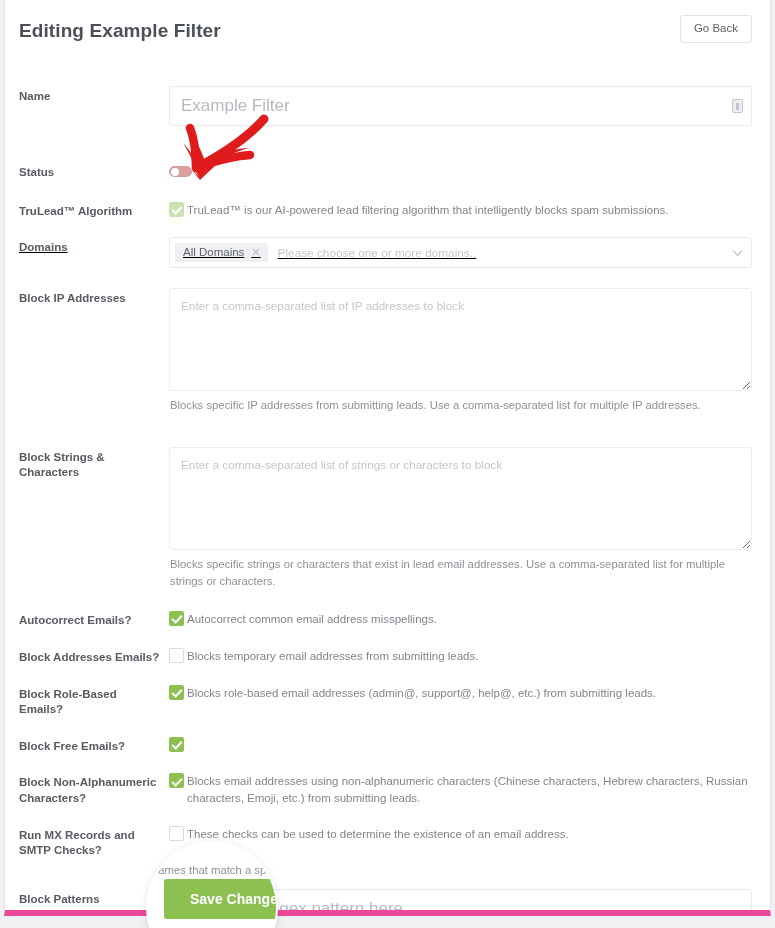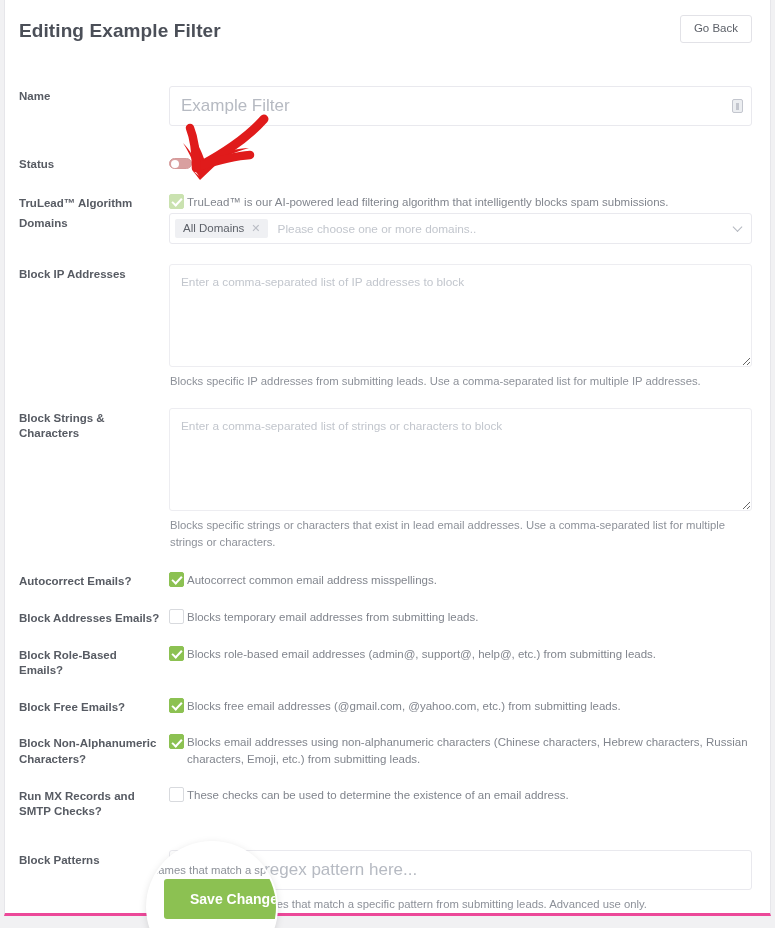--- a/index.html
+++ b/index.html
@@ -13,21 +13,21 @@
   }
 
   
   .page-card{
     position:absolute;
     left:4px; top:0; right:4px;
     height:916px;
     background:#ffffff;
     border-left:1px solid #e6e6ea;
     border-right:1px solid #e6e6ea;
-    border-bottom:3px solid #ec4899;
+    border-bottom:6px solid #ec4899;
     overflow:hidden;
   }
 
   
   .hdr{
     position:relative;
     height:58px;
     padding:0 18px 0 14px;
     display:flex; align-items:center; justify-content:space-between;
   }
@@ -247,40 +247,40 @@
     <div class="row" style="margin-top:28px;">
       <div class="lbl">Name</div>
       <div class="fld">
         <div class="name-wrap">
           <input class="txt" type="text" placeholder="Example Filter" style="">
           <span class="name-icon"></span>
         </div>
       </div>
     </div>
 
-    <div class="row" style="margin-top:28px;">
+    <div class="row" style="margin-top:36px;">
       <div class="lbl">Status</div>
       <div class="fld">
         <div class="toggle">
           <span class="knob"></span>
         </div>
       </div>
     </div>
 
     <div class="row" style="margin-top:20px;">
       <div class="lbl">TruLead™ Algorithm</div>
       <div class="fld">
         <div class="cbrow">
           <span class="cb on faded"></span>
           <span class="cbtxt">TruLead™ is our AI-powered lead filtering algorithm that intelligently blocks spam submissions.</span>
         </div>
       </div>
     </div>
 
-    <div class="row" style="margin-top:2px;">
+    <div class="row" style="margin-top:18px;text-decoration:underline;">
       <div class="lbl">Domains</div>
       <div class="fld">
         <div class="ms">
           <span class="tag">
             <span>All Domains</span>
             <span class="tag-x">✕</span>
           </span>
           <span class="ms-ph">Please choose one or more domains..</span>
           <span class="ms-caret"></span>
         </div>
@@ -288,21 +288,21 @@
     </div>
 
     <div class="row" style="margin-top:20px;">
       <div class="lbl">Block IP Addresses</div>
       <div class="fld">
         <textarea class="ta" placeholder="Enter a comma-separated list of IP addresses to block" style=""></textarea>
         <div class="helper">Blocks specific IP addresses from submitting leads. Use a comma-separated list for multiple IP addresses.</div>
       </div>
     </div>
 
-    <div class="row" style="margin-top:17px;">
+    <div class="row" style="margin-top:32px;">
       <div class="lbl">Block Strings &amp; Characters</div>
       <div class="fld">
         <textarea class="ta" placeholder="Enter a comma-separated list of strings or characters to block" style=""></textarea>
         <div class="helper">Blocks specific strings or characters that exist in lead email addresses. Use a comma-separated list for multiple strings or characters.</div>
       </div>
     </div>
 
     <div class="row" style="margin-top:19px;">
       <div class="lbl">Autocorrect Emails?</div>
       <div class="fld">
@@ -331,21 +331,20 @@
         <span class="cbtxt">Blocks role-based email addresses (admin@, support@, help@, etc.) from submitting leads.</span>
       </div>
         </div>
     </div>
 
     <div class="row" style="margin-top:18px;">
       <div class="lbl">Block Free Emails?</div>
       <div class="fld">
           <div class="cbrow">
         <span class="cb on"></span>
-        <span class="cbtxt">Blocks free email addresses (@gmail.com, @yahoo.com, etc.) from submitting leads.</span>
       </div>
         </div>
     </div>
 
     <div class="row" style="margin-top:18px;">
       <div class="lbl">Block Non-Alphanumeric Characters?</div>
       <div class="fld">
           <div class="cbrow">
         <span class="cb on"></span>
         <span class="cbtxt">Blocks email addresses using non-alphanumeric characters (Chinese characters, Hebrew characters, Russian characters, Emoji, etc.) from submitting leads.</span>

